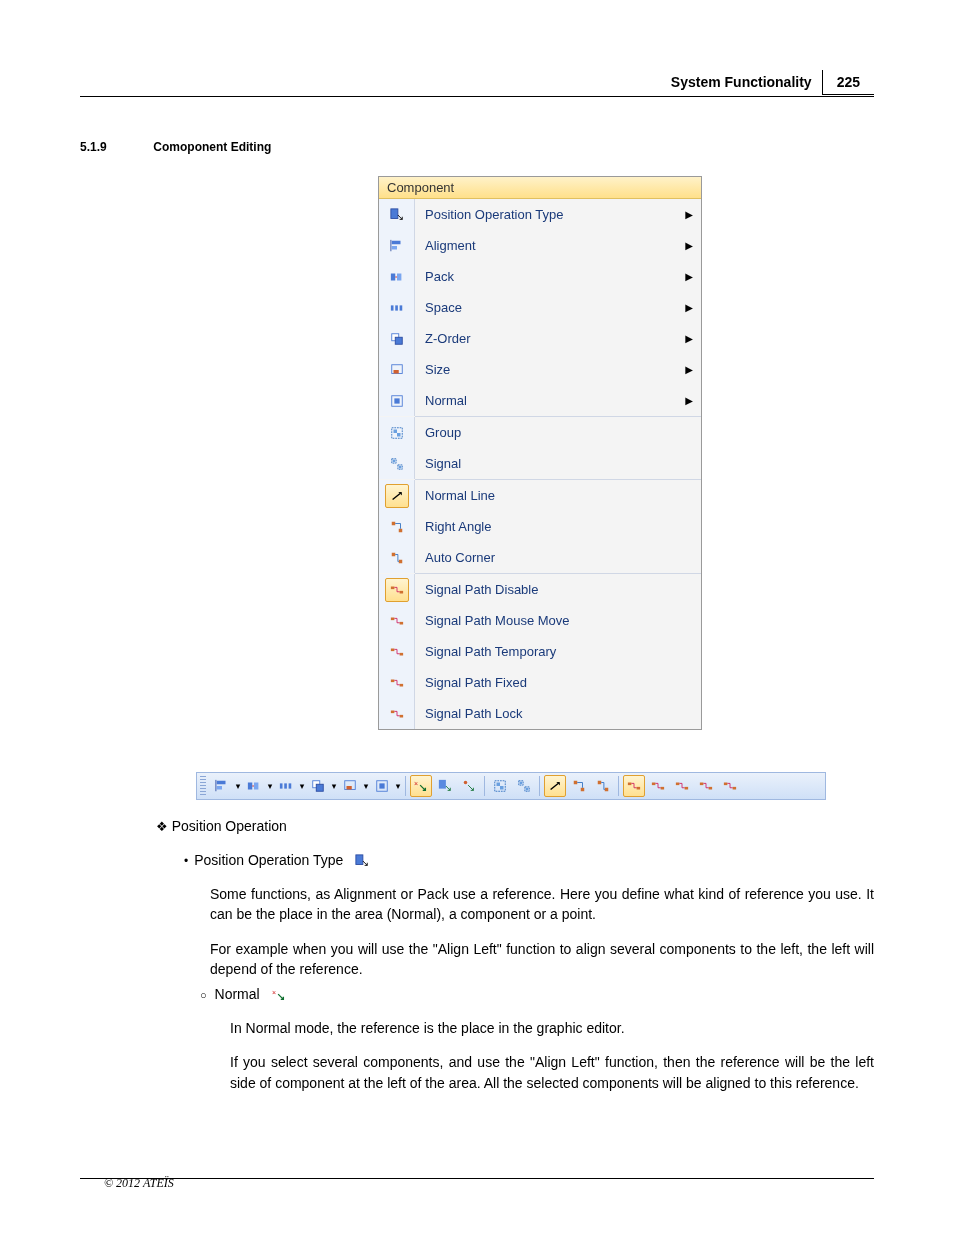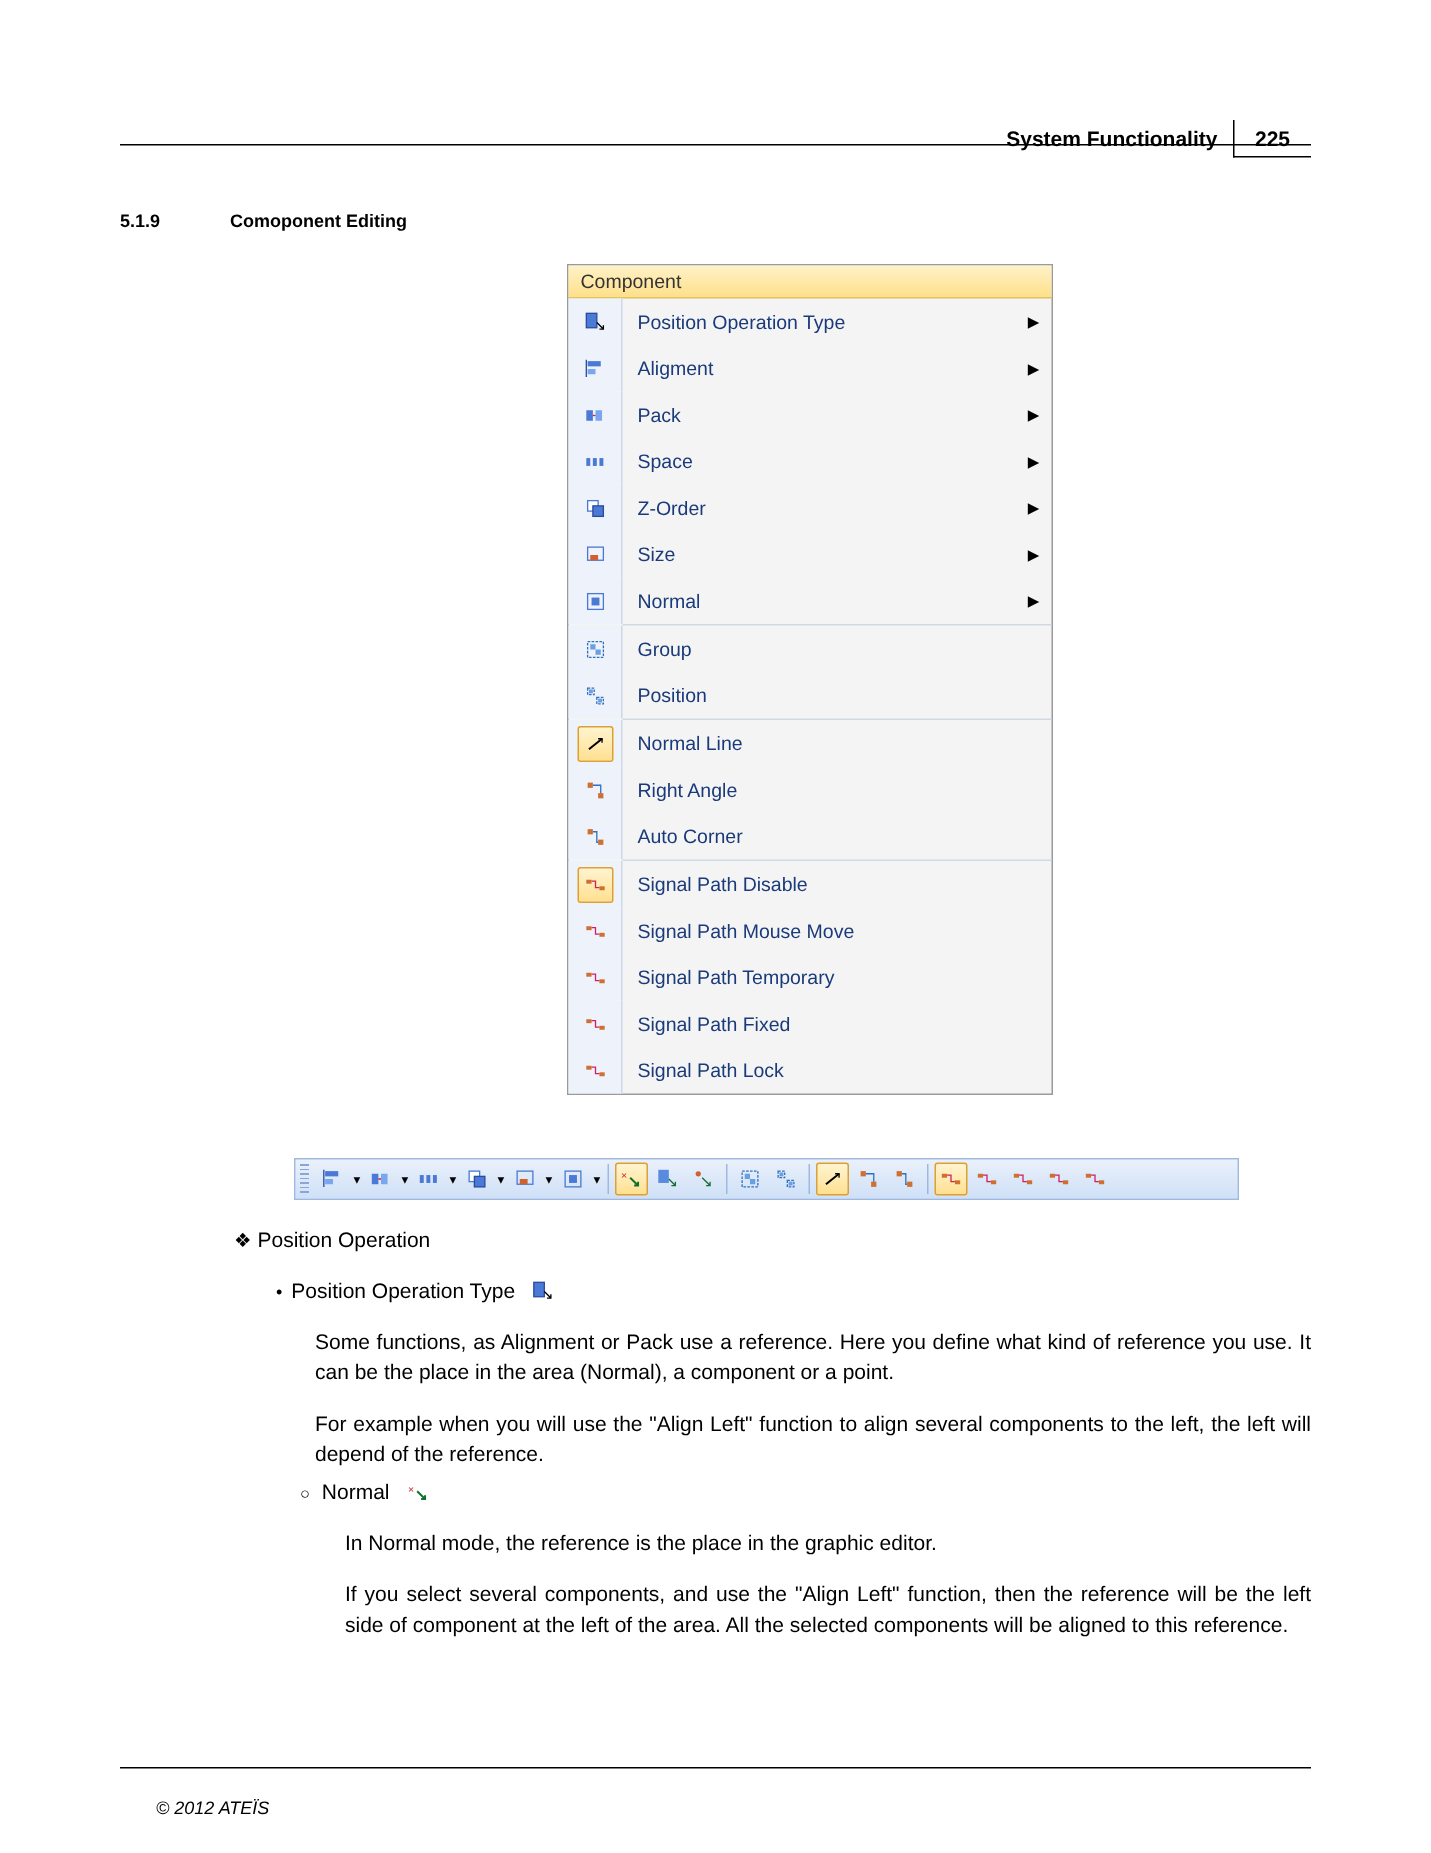--- a/index.html
+++ b/index.html
@@ -1,18 +1,18 @@
 <!DOCTYPE html>
 <html><head>
 <meta charset="utf-8">
 <style>
   * { box-sizing: border-box; margin: 0; padding: 0; }
   html, body { width: 954px; height: 1235px; background: #fff; font-family: Arial, Helvetica, sans-serif; color: #000; }
   .page { position: relative; width: 954px; height: 1235px; padding: 70px 80px 40px 80px; }
-  .header-row { position: absolute; top: 70px; right: 80px; display: flex; align-items: stretch; font-size: 14px; font-weight: bold; margin-top: 10px; }
+  .header-row { position: absolute; top: 70px; right: 80px; display: flex; align-items: stretch; font-size: 14px; font-weight: bold; }
   .header-title { padding: 4px 10px; }
   .header-pagenum { padding: 4px 14px; border: 1px solid #000; border-top: none; border-right: none; }
   .header-rule { position: absolute; top: 96px; left: 80px; right: 80px; border-top: 1px solid #000; }
   .section-heading { position: absolute; top: 140px; left: 80px; font-size: 12px; font-weight: bold; }
   .section-heading .num { display: inline-block; width: 70px; }
   .menu-box { position: absolute; top: 176px; left: 378px; width: 324px; border: 1px solid #9a9a9a; background: #f4f4f4; font-family: "Segoe UI", Arial, sans-serif; font-size: 13px; }
   .menu-title { background: linear-gradient(#fff2c9, #ffe08a); color: #333; padding: 3px 8px; border-bottom: 1px solid #e0c060; }
   .menu-items { }
   .menu-item { display: flex; align-items: center; height: 31px; }
   .menu-icon-col { width: 36px; height: 31px; background: #eef3fb; border-right: 1px solid #d0d7e5; display: flex; align-items: center; justify-content: center; }
@@ -25,21 +25,21 @@
   .tbar-grip { width: 6px; height: 20px; margin-right: 4px; background: repeating-linear-gradient(to bottom,#8aa6d6 0 1px,transparent 1px 3px); }
   .tbar-btn { height: 22px; min-width: 22px; margin: 0 1px; display:inline-flex; align-items:center; justify-content:center; font-size: 13px; }
   .tbar-drop { width: 8px; text-align:center; color:#000; font-size:9px; }
   .tbar-sep { width:1px; height:20px; background:#9fb8e0; margin: 0 3px; }
   .tbar-on { background: linear-gradient(#fff4d0,#ffe090); border:1px solid #e0a030; border-radius:2px; }
   .body-text { position: absolute; left: 156px; right: 80px; font-size: 14px; line-height: 1.45; }
   .diamond { font-size: 13px; margin-right: 4px; }
   .bullet { font-size: 12px; margin-right: 6px; }
   .para { margin-bottom: 14px; text-align: justify; }
   .footer-rule { position:absolute; bottom:56px; left:80px; right:80px; border-top:1px solid #000; }
-  .footer-text { position:absolute; bottom:23px; left:104px; font-style: italic; font-size: 12px; }
+  .footer-text { position:absolute; bottom:44px; left:104px; font-style: italic; font-size: 12px; font-family: Liberation Serif, serif; }
   .ic-generic { width:14px; height:14px; }
   svg { display:block; }
 </style>
 </head>
 <body>
 <div class="page">
 
 <div class="header-row">
   <div class="header-title">System Functionality</div>
   <div class="header-pagenum">225</div>
@@ -159,21 +159,21 @@
           <div class="menu-icon-col">
             <span class="icon-box">
               <svg class="ic-generic" viewBox="0 0 16 16">
                 <rect x="2" y="2" width="5" height="5" fill="none" stroke="#3070c0" stroke-dasharray="2 1"></rect>
                 <rect x="9" y="9" width="5" height="5" fill="none" stroke="#3070c0" stroke-dasharray="2 1"></rect>
                 <rect x="3" y="3" width="3" height="3" fill="#6aa0e0"></rect>
                 <rect x="10" y="10" width="3" height="3" fill="#6aa0e0"></rect>
               </svg>
             </span>
           </div>
-          <div class="menu-label">Position</div>
+          <div class="menu-label">Signal</div>
           <div class="menu-sub"></div>
         </div>
         <div class="menu-sep"></div>
         <div class="menu-item">
           <div class="menu-icon-col">
             <span class="icon-highlight">
               <svg class="ic-generic" viewBox="0 0 16 16">
                 <path d="M3 12 L13 4" stroke="#000" stroke-width="1.5"></path>
                 <path d="M10 4 L13 4 L13 7" stroke="#000" fill="none"></path>
               </svg>

